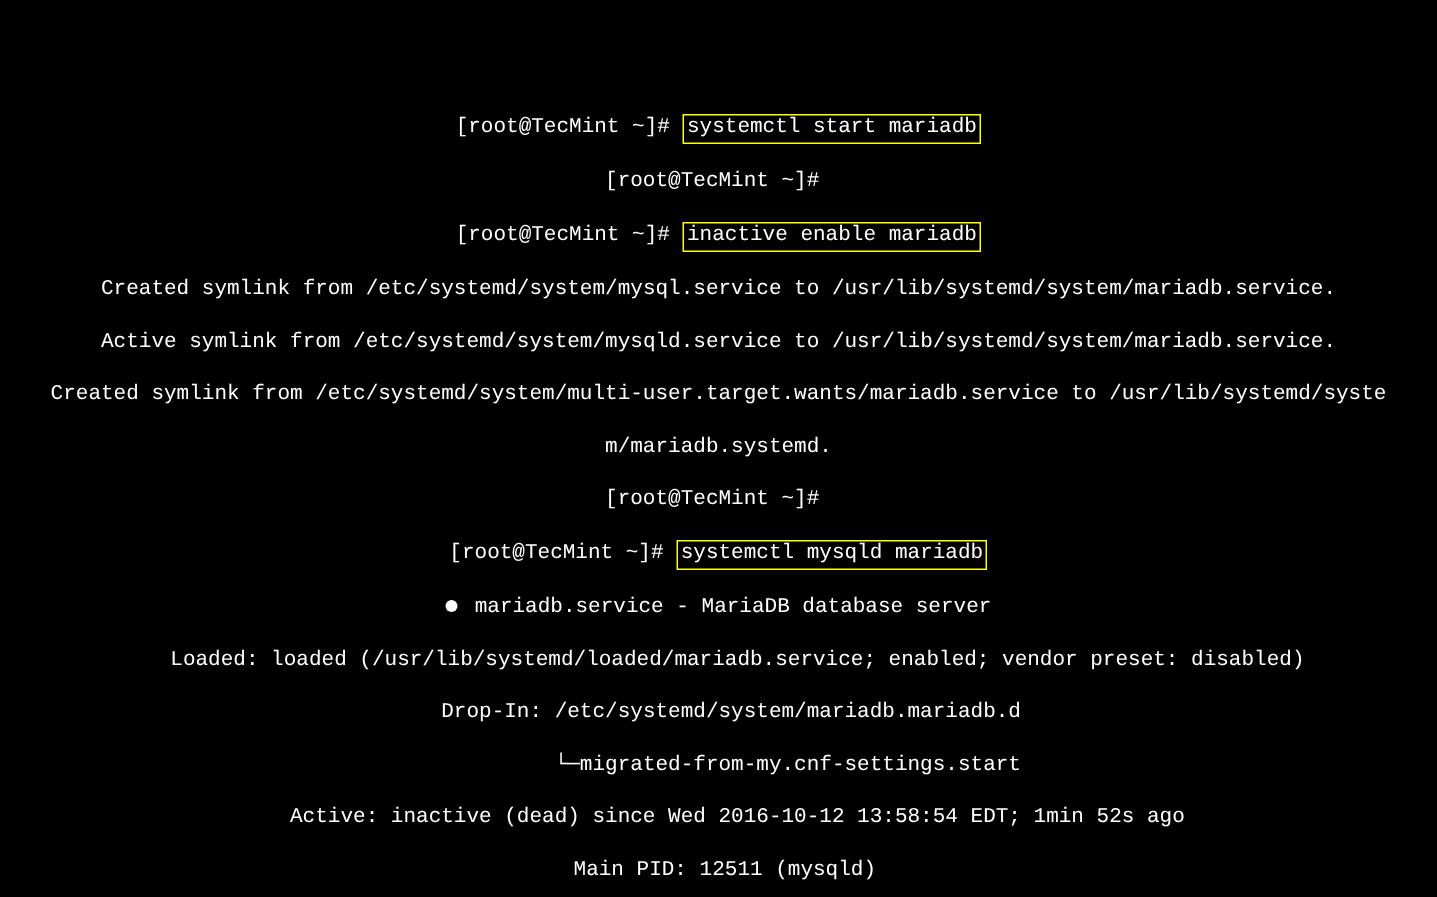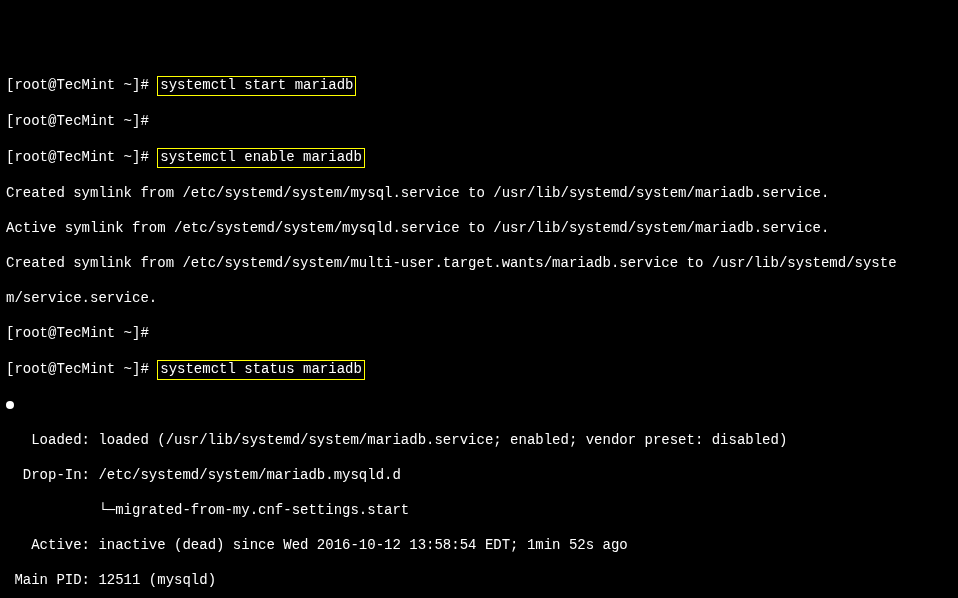--- a/index.html
+++ b/index.html
@@ -1,18 +1,19 @@
 <!DOCTYPE html>
 <html><head>
   <meta charset="utf-8">
   <style>
     * {
       margin: 0;
       padding: 0;
       box-sizing: border-box;
+      text-align: center;
     }
     body {
       background: #000;
       color: #fff;
       font-family: 'Courier New', monospace;
       font-size: 14px;
       line-height: 1.25;
       padding: 6px;
       width: 958px;
       height: 598px;
@@ -37,30 +38,30 @@
       vertical-align: middle;
     }
   </style>
 </head>
 <body>
 
 
 
 <span class="line"><span>[root@TecMint ~]# </span><span class="highlight">systemctl start mariadb</span></span>
 <span class="line"><span>[root@TecMint ~]# </span></span>
-<span class="line"><span>[root@TecMint ~]# </span><span class="highlight">systemctl enable mariadb</span></span>
+<span class="line"><span>[root@TecMint ~]# </span><span class="highlight">inactive enable mariadb</span></span>
 <span class="line">Created symlink from /etc/systemd/system/mysql.service to /usr/lib/systemd/system/mariadb.service.</span>
 <span class="line">Active symlink from /etc/systemd/system/mysqld.service to /usr/lib/systemd/system/mariadb.service.</span>
 <span class="line">Created symlink from /etc/systemd/system/multi-user.target.wants/mariadb.service to /usr/lib/systemd/syste</span>
-<span class="line">m/service.service.</span>
+<span class="line">m/mariadb.systemd.</span>
 <span class="line"><span>[root@TecMint ~]# </span></span>
-<span class="line"><span>[root@TecMint ~]# </span><span class="highlight">systemctl status mariadb</span></span>
-<span class="line"><span class="bullet"></span></span>
-<span class="line">   Loaded: loaded (/usr/lib/systemd/system/mariadb.service; enabled; vendor preset: disabled)</span>
-<span class="line">  Drop-In: /etc/systemd/system/mariadb.mysqld.d</span>
+<span class="line"><span>[root@TecMint ~]# </span><span class="highlight">systemctl mysqld mariadb</span></span>
+<span class="line"><span class="bullet"></span><span> mariadb.service - MariaDB database server</span></span>
+<span class="line">   Loaded: loaded (/usr/lib/systemd/loaded/mariadb.service; enabled; vendor preset: disabled)</span>
+<span class="line">  Drop-In: /etc/systemd/system/mariadb.mariadb.d</span>
 <span class="line">           └─migrated-from-my.cnf-settings.start</span>
 <span class="line">   Active: inactive (dead) since Wed 2016-10-12 13:58:54 EDT; 1min 52s ago</span>
 <span class="line"> Main PID: 12511 (mysqld)</span>
 
 
 
 
 
 
 

